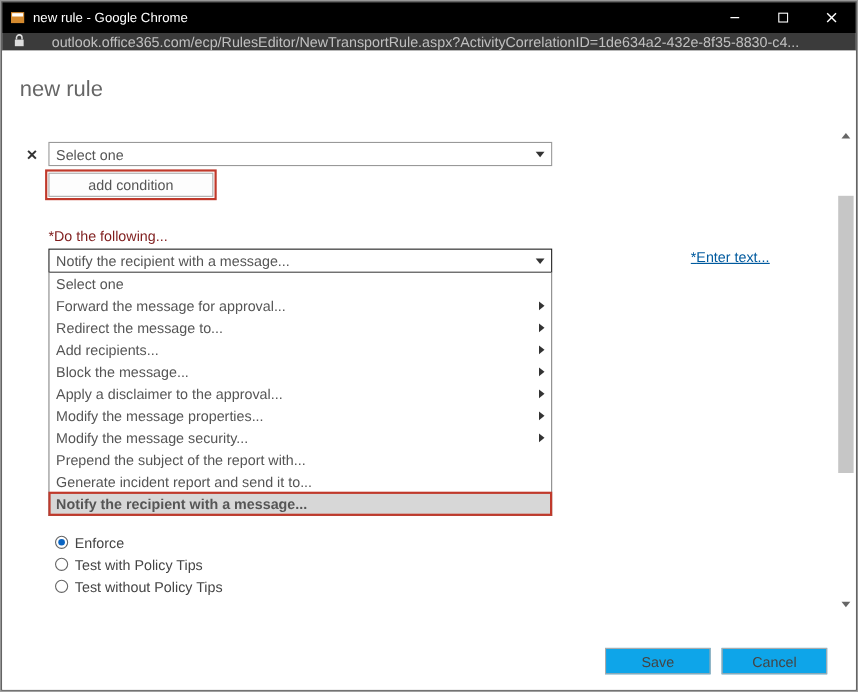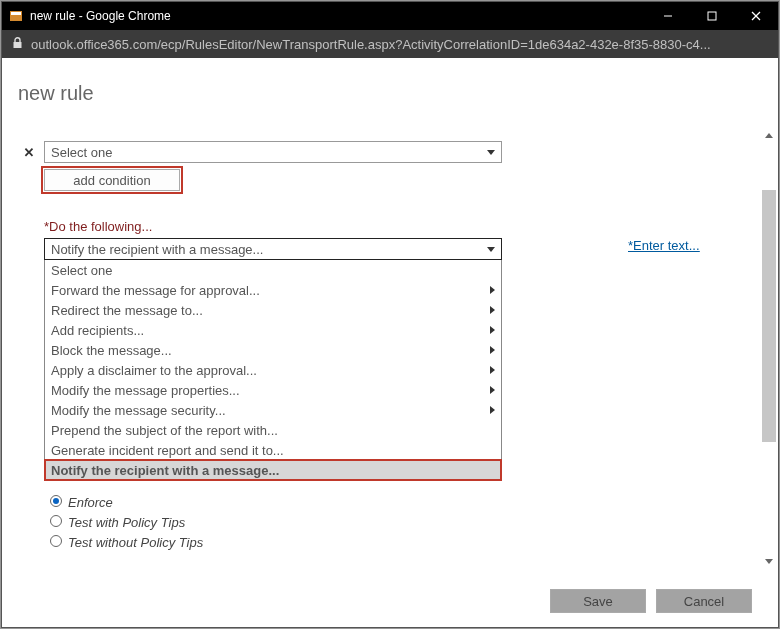--- a/index.html
+++ b/index.html
@@ -33,28 +33,28 @@
       width: 16px; height: 16px; margin-right: 6px;
       display: inline-flex; align-items:center; justify-content:center;
     }
     .titlebar-title { flex: 1; }
     .titlebar-controls { display: flex; }
     .titlebar-btn {
       width: 44px; height: 28px; display:flex; align-items:center; justify-content:center;
       color: #fff; font-family: sans-serif;
     }
     .urlbar {
-      height: 28px;
+      height: 16px;
       background: #3b3b3b;
       color: #c0c0c0;
       display: flex;
       align-items: center;
       padding: 0 10px;
       font-size: 13px;
-      gap: 8px;
+      gap: 24px;
     }
     .lock-icon { color: #ddd; }
     .content-area {
       flex: 1;
       background: #fff;
       position: relative;
       overflow: hidden;
     }
     .page {
       padding: 24px 16px 10px 16px;
@@ -101,21 +101,21 @@
       border: 1px solid #222;
     }
     .caret-down {
       width:0;height:0;border-left:4px solid transparent;border-right:4px solid transparent;border-top:5px solid #333;
     }
     .add-condition-wrap {
       margin-left: 22px;
       margin-bottom: 28px;
     }
     .add-condition-btn {
-      width: 136px;
+      width: 150px;
       height: 22px;
       border: 1px solid #aaa;
       background: #fdfdfd;
       color: #555;
       font-size: 13px;
       display: flex;
       align-items: center;
       justify-content: center;
       outline: 2px solid #c0392b;
       outline-offset: 1px;
@@ -162,44 +162,44 @@
     }
     .submenu-caret {
       width:0;height:0;border-top:4px solid transparent;border-bottom:4px solid transparent;border-left:5px solid #333;
     }
     .radio-group {
       margin-left: 28px;
       margin-top: 14px;
     }
     .radio-row {
       display: flex;
+      align-items: center;
       gap: 6px;
       height: 20px;
       color: #444;
       font-size: 13px;
-      font-style: italic;
     }
     .radio {
       width: 12px; height: 12px; border: 1px solid #666; border-radius: 50%;
       display:flex;align-items:center;justify-content:center;
     }
     .radio.checked::after {
       content:""; width:6px;height:6px;border-radius:50%;background:#0a64c2;
     }
     .footer {
       position: absolute;
       bottom: 14px;
       right: 26px;
       display: flex;
       gap: 10px;
     }
     .footer-btn {
       width: 96px; height: 24px;
       border: 1px solid #aaa;
-      background: #a3a3a3;
+      background: #0ea5e9;
       color: #444;
       font-size: 13px;
       display:flex;align-items:center;justify-content:center;
     }
     .app-scroll-track {
       position: absolute;
       right: 2px;
       top: 70px;
       width: 14px;
       height: 440px;

